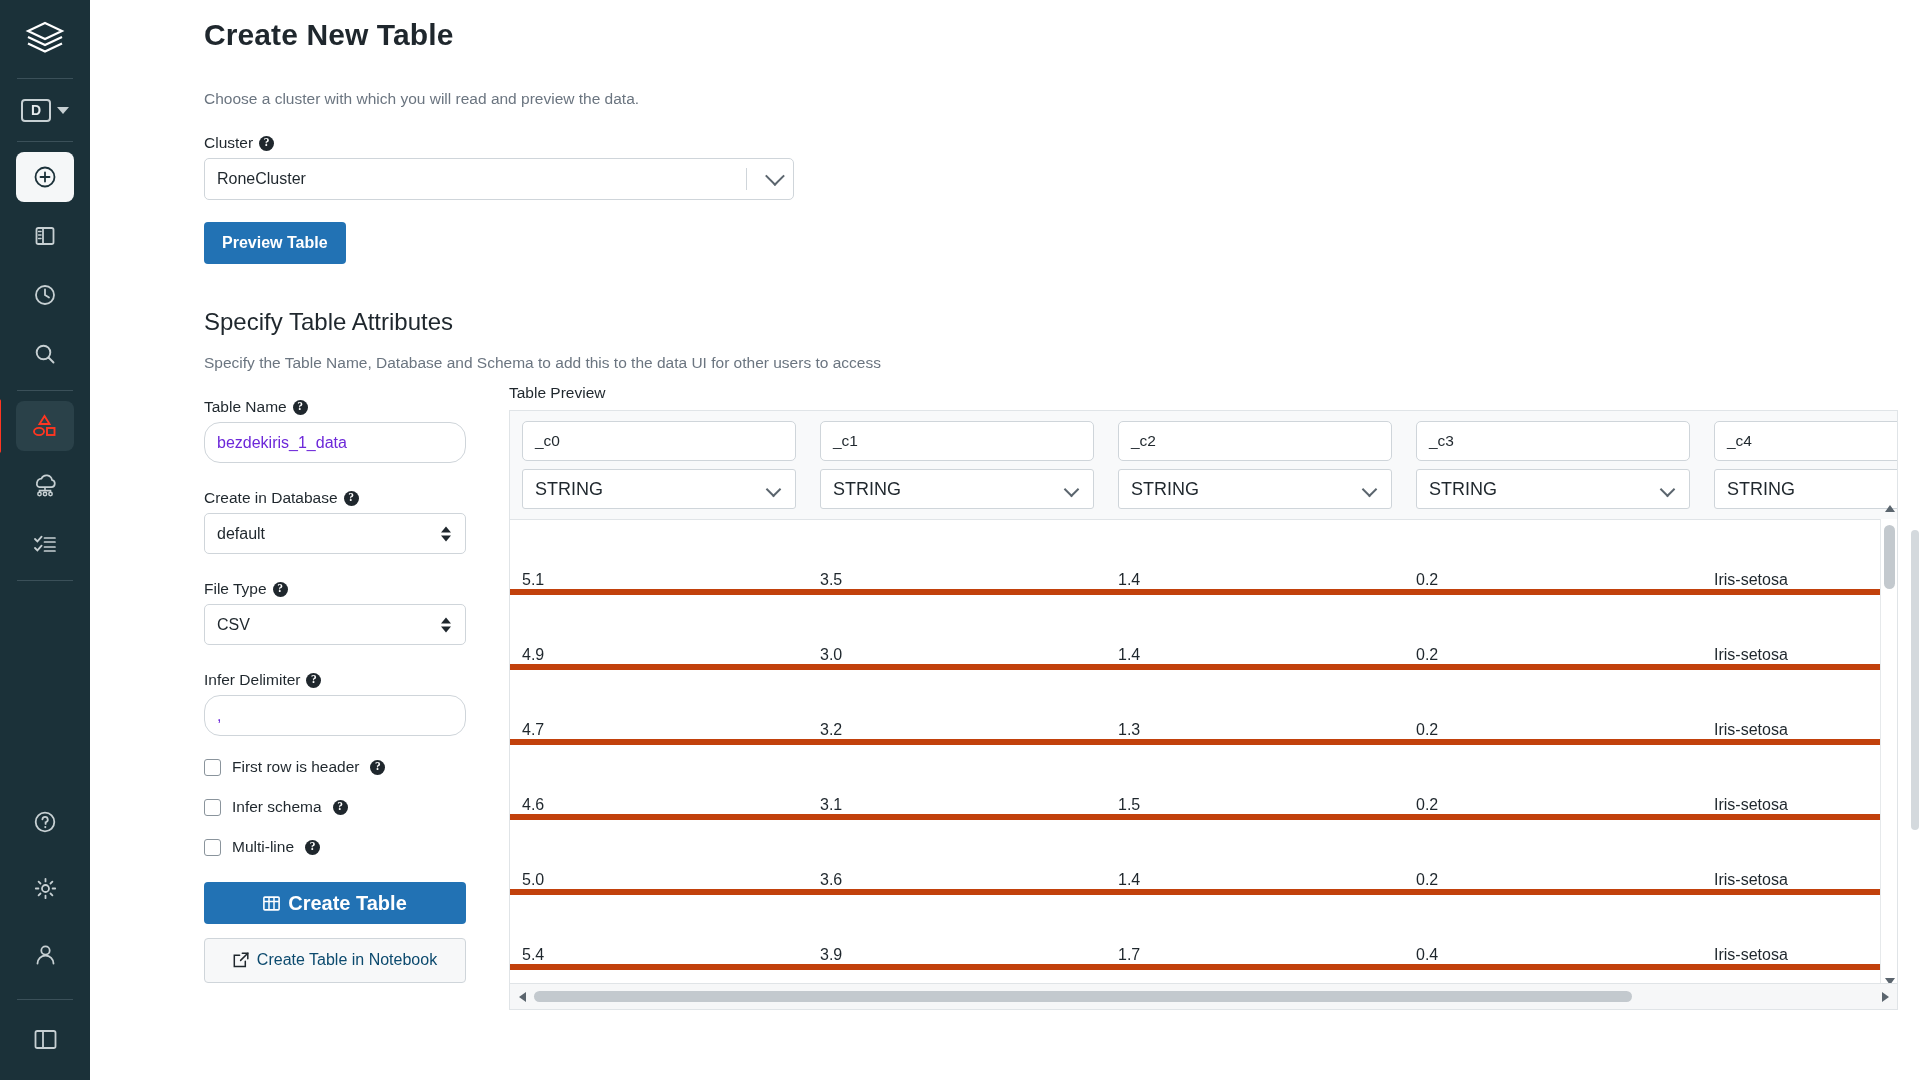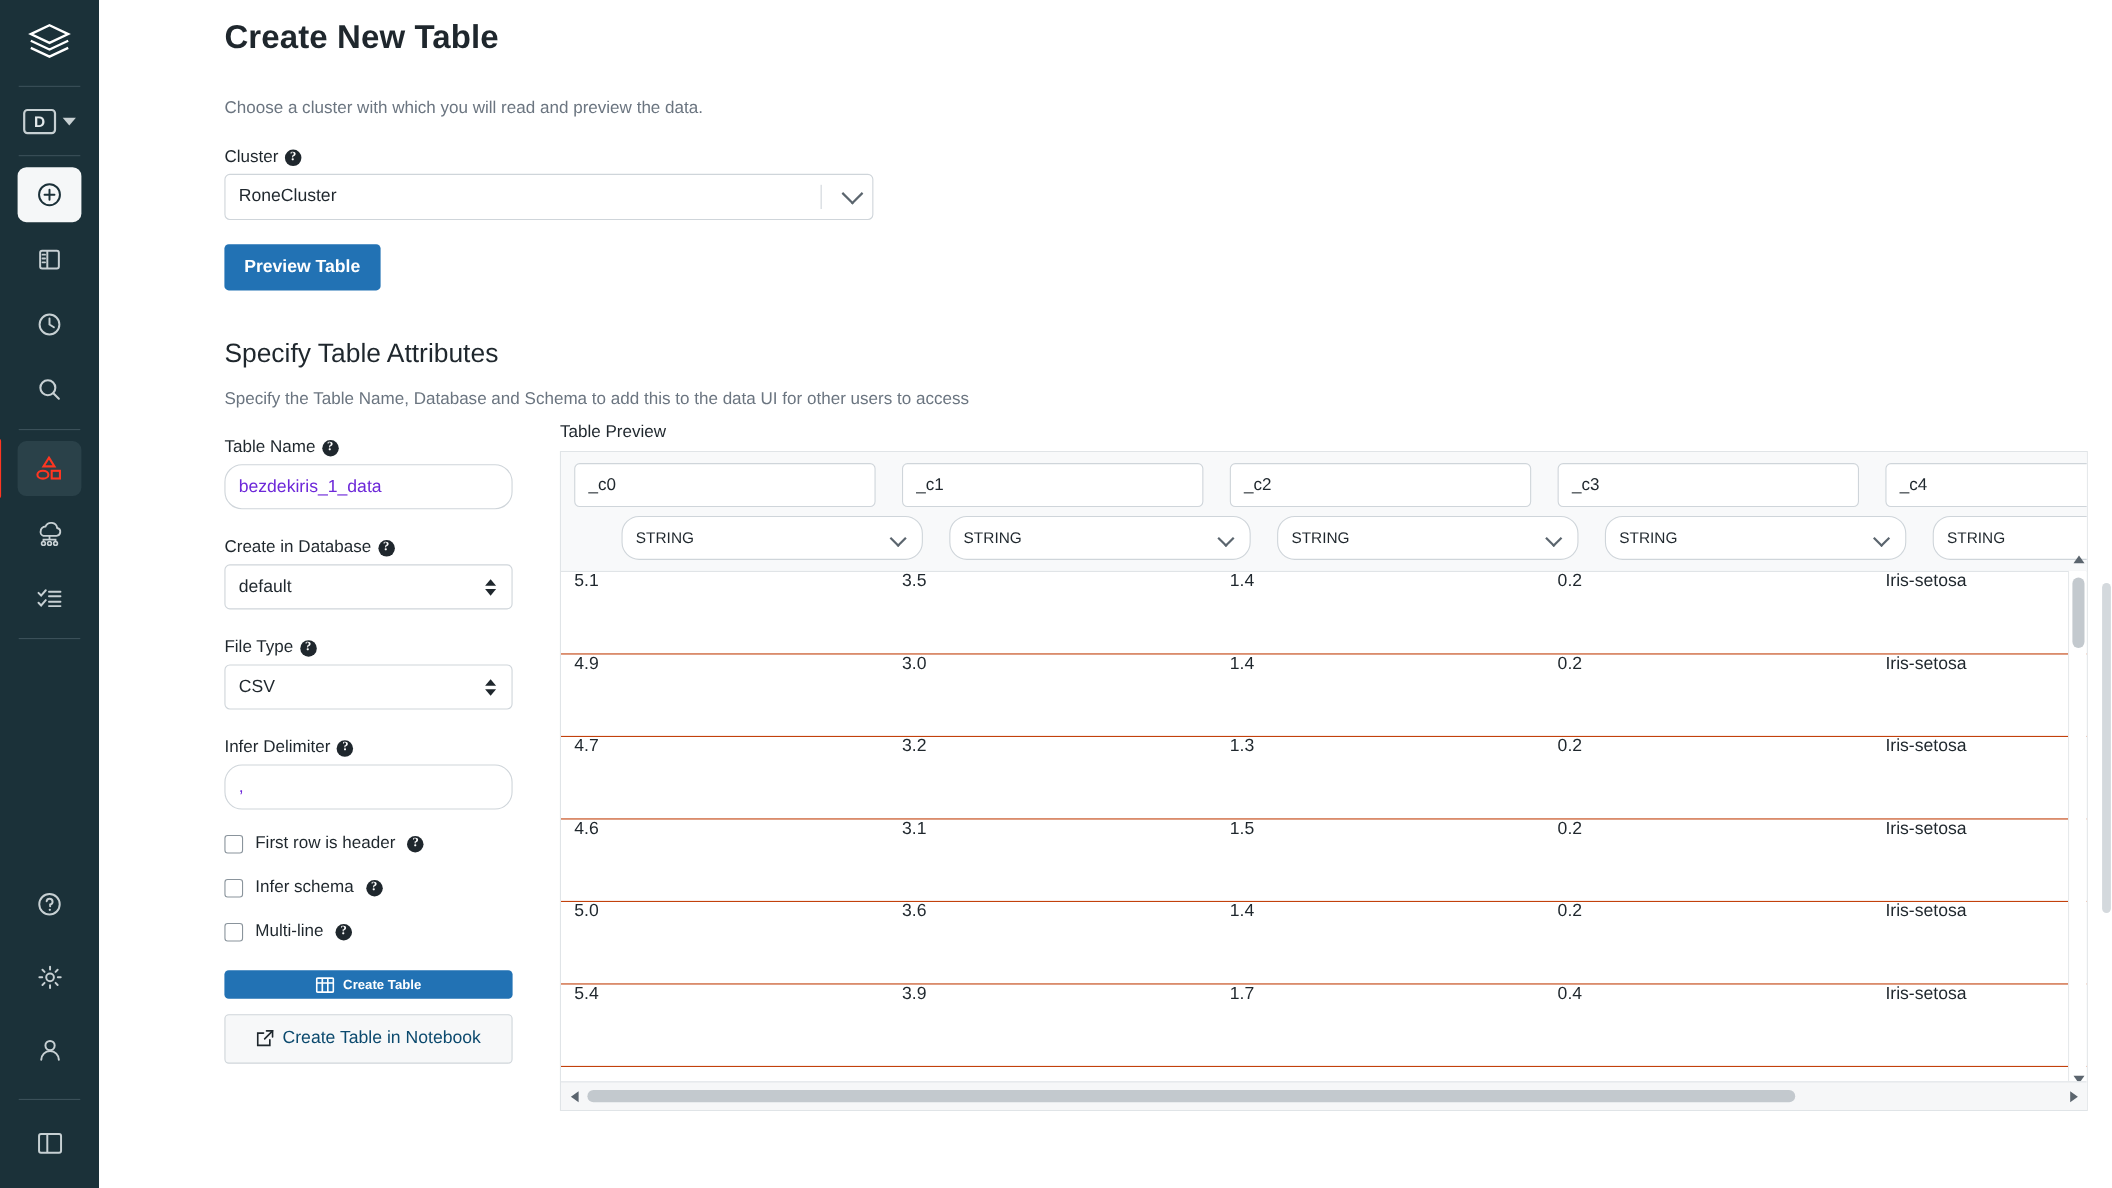--- a/index.html
+++ b/index.html
@@ -107,22 +107,22 @@
   .spin i { width:0;height:0;border-left:5px solid transparent;border-right:5px solid transparent; display:block; }
   .spin i.up { border-bottom:6px solid #1f272d; }
   .spin i.dn { border-top:6px solid #1f272d; }
 
   .check-row { display:flex; align-items:center; gap:11px; margin-top: 22px; font-size:15.5px; color:#1f272d; }
   .check-row .cb {
     width:17px; height:17px; border:1px solid #8a949c; border-radius:3px; background:#fff; flex:0 0 17px;
   }
 
   .btn-create {
-    margin-top: 26px; width: 262px; height: 26px; background:#2272B4; color:#fff;
-    border:none; border-radius:4px; font-size: 12px; font-weight:700;
+    margin-top: 26px; width: 262px; height: 42px; background:#2272B4; color:#fff;
+    border:none; border-radius:4px; font-size: 20px; font-weight:700;
     font-family:"Liberation Sans", sans-serif;
     display:flex; align-items:center; justify-content:center; gap:8px; cursor:pointer;
   }
   .btn-ghost {
     margin-top: 14px; width: 262px; min-height: 42px; background:#f7f8f9; color:#0c4a6e;
     border:1px solid #cfd5da; border-radius:4px; font-size: 16px;
     font-family:"Liberation Sans", sans-serif;
     display:flex; align-items:center; justify-content:center; gap:8px; cursor:pointer;
     padding: 11px 10px; text-align:center; line-height:1.3;
   }
@@ -138,31 +138,31 @@
     padding: 10px 0 10px 0;
   }
   .pv-col {
     flex: 0 0 298px; width:298px; padding: 0 12px;
   }
   .pv-colname {
     width: 100%; height: 40px; border:1px solid #cfd5da; border-radius:5px; background:#fff;
     display:flex; align-items:center; padding: 0 12px; font-size: 15.5px; color:#1f272d;
   }
   .pv-coltype {
-    margin-top: 8px; width:100%; height: 40px; border:1px solid #cfd5da; border-radius:16px;
+    margin-top: 8px; width:100%; height: 40px; border:1px solid #cfd5da; border-radius:3px;
     background:#fff; display:flex; align-items:center; padding: 0 12px;
-    font-size: 14px; color:#1f272d; position:relative;margin-left:43px;
+    font-size: 18px; color:#1f272d; position:relative;
   }
   .pv-coltype .chev2 {
     position:absolute; right:16px; top:calc(50% - 5px);
     width:11px; height:11px; border-right:2px solid #5b656e; border-bottom:2px solid #5b656e;
     rotate:45deg;
   }
   .pv-body { position:relative; }
-  .pv-row { display:flex; border-bottom:1px solid #c2410c; height: 75px; align-items:flex-start; }
+  .pv-row { display:flex; border-bottom:6px solid #c2410c; height: 75px; align-items:flex-end; }
   .pv-cell { flex: 0 0 298px; width: 298px; padding: 0 12px; font-size: 16px; color:#1f272d; }
 
   .vscroll {
     position:absolute; right:0; top:108px; bottom: 26px; width: 17px;
     background:#fff; border-left:1px solid #e6e9eb;
   }
   .vscroll .thumb { position:absolute; left:3px; top: 6px; width:11px; height: 64px; background:#c3c9ce; border-radius:6px; }
   .vscroll .arrow-up, .vscroll .arrow-dn { position:absolute; left:4px; width:0;height:0;
     border-left:5px solid transparent;border-right:5px solid transparent; }
   .vscroll .arrow-up { top:-14px; border-bottom:7px solid #5b656e; }

